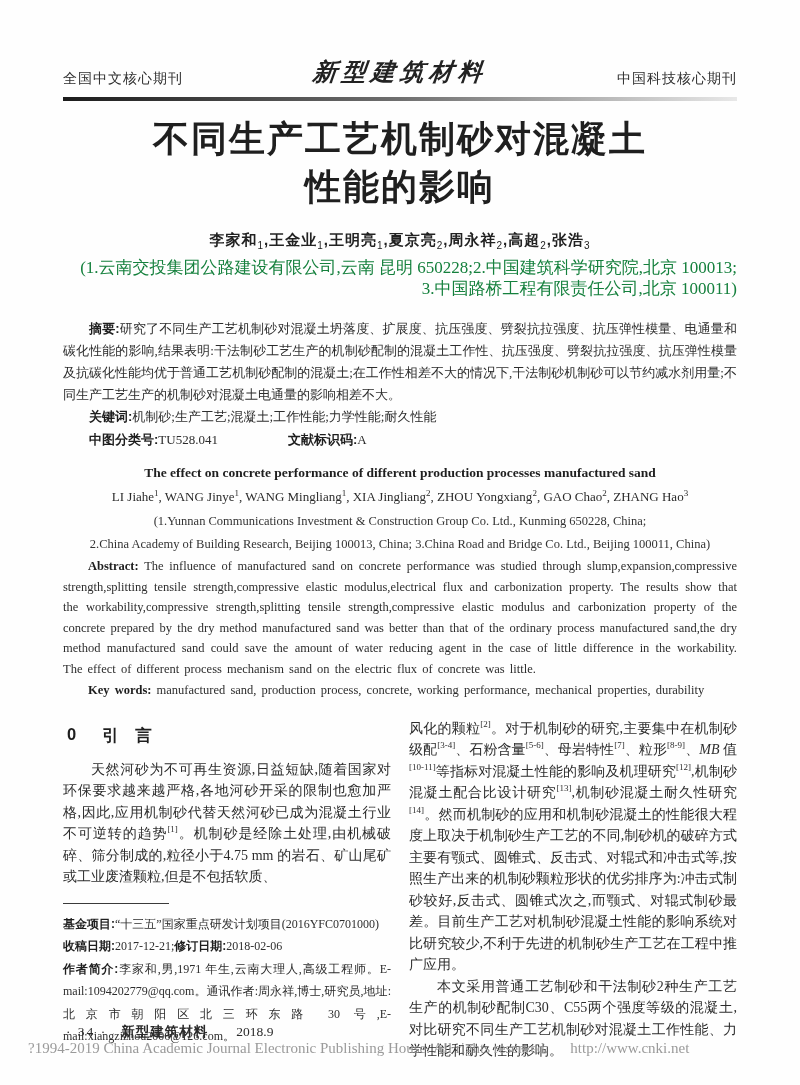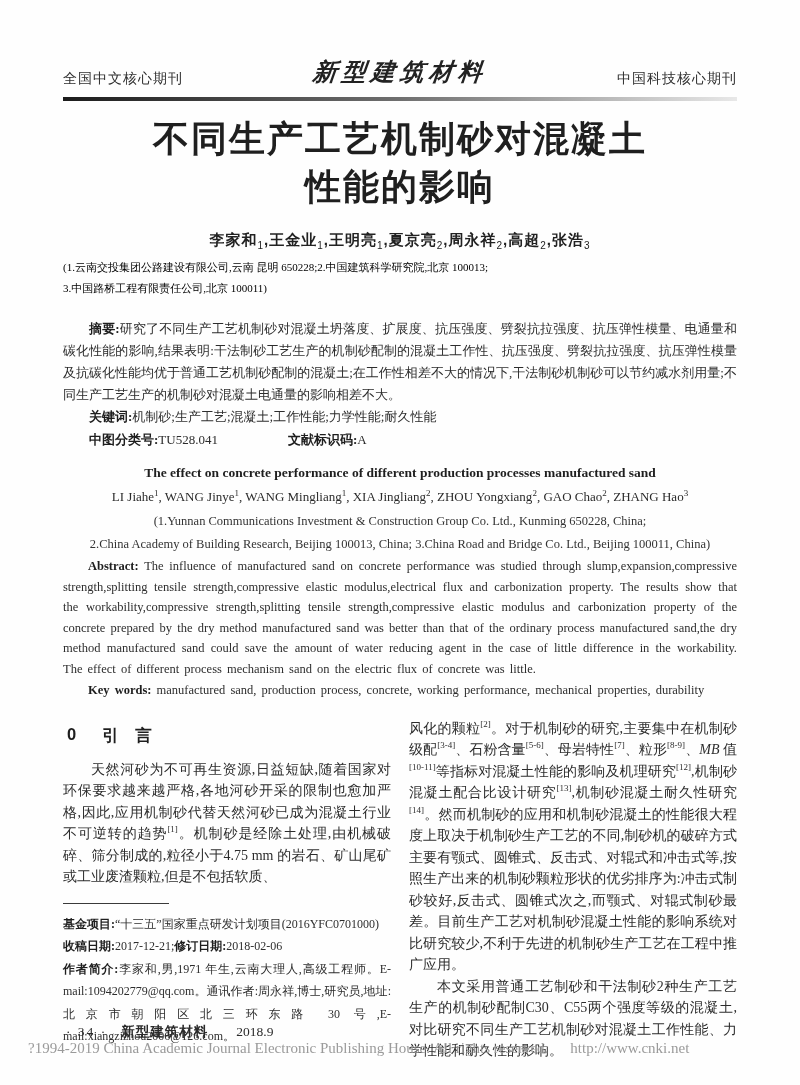--- a/index.html
+++ b/index.html
@@ -28,27 +28,27 @@
   }
   .rule{margin-top:9px;height:4px;
     background:linear-gradient(to right,#1c1c1c,#6f6f6f 50%,#e8e8e8 100%);}
 
   
   .title{margin-top:14px;text-align:center;font-weight:bold;
     font-size:36px;line-height:48px;letter-spacing:2px;color:#1f1f1f;}
   .authors{margin-top:20px;text-align:center;font-size:15px;font-weight:bold;
     letter-spacing:1px;color:#222;}
   .authors sub{font-size:10px;font-weight:normal;}
-  .affils{margin-top:7px;text-align:left;font-size:11px;line-height:21px;color:#000000;}
+  .affils{margin-top:7px;text-align:right;font-size:17px;line-height:21px;color:#15803d;}
 
   
   .abs-block{margin-top:19px;}
   .para{font-size:13px;line-height:22px;text-align:justify;color:#2d2d2d;}
   .indent{text-indent:2em;}
-  .lbl{font-family:Liberation Serif, serif;
+  .lbl{font-family:Liberation Sans, sans-serif;
     font-weight:bold;color:#1e1e1e;font-style:normal;}
   .meta-row{display:flex;font-size:13px;line-height:22px;padding-left:26px;margin-top:1px;}
   .meta-row .m2{margin-left:70px;}
   .meta-row .m3{margin-left:58px;}
 
   
   .en-title{margin-top:12px;text-align:center;font-weight:bold;font-size:13.5px;
     line-height:20px;color:#1f1f1f;}
   .en-authors{margin-top:4px;text-align:center;font-size:13px;line-height:20px;}
   .en-authors sup{font-size:9px;}

